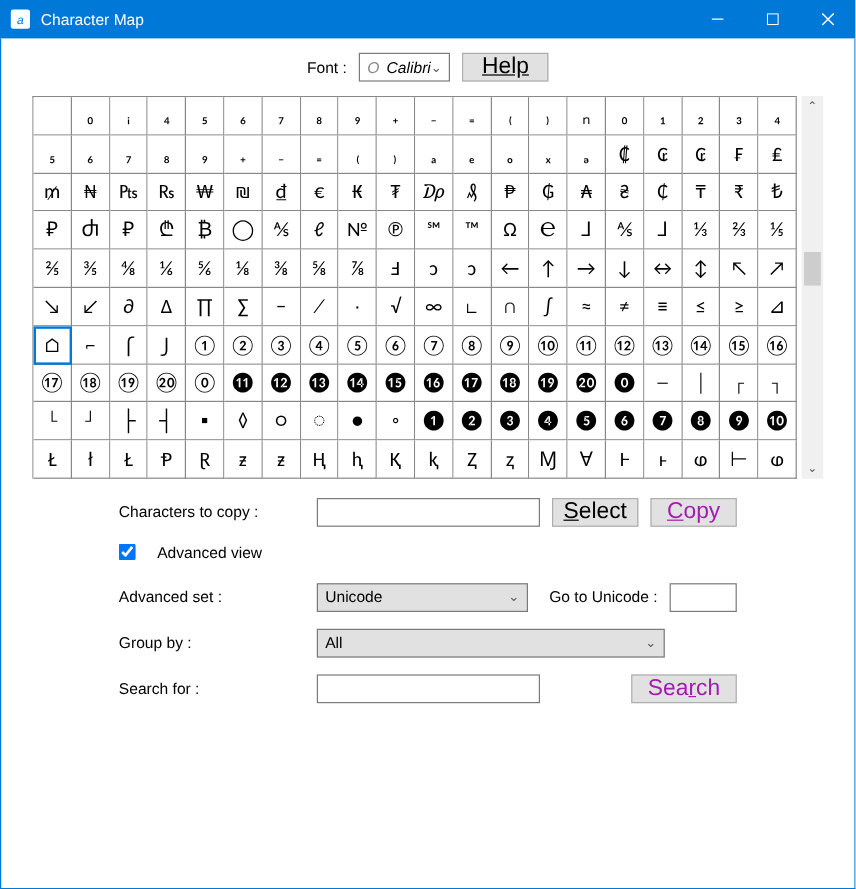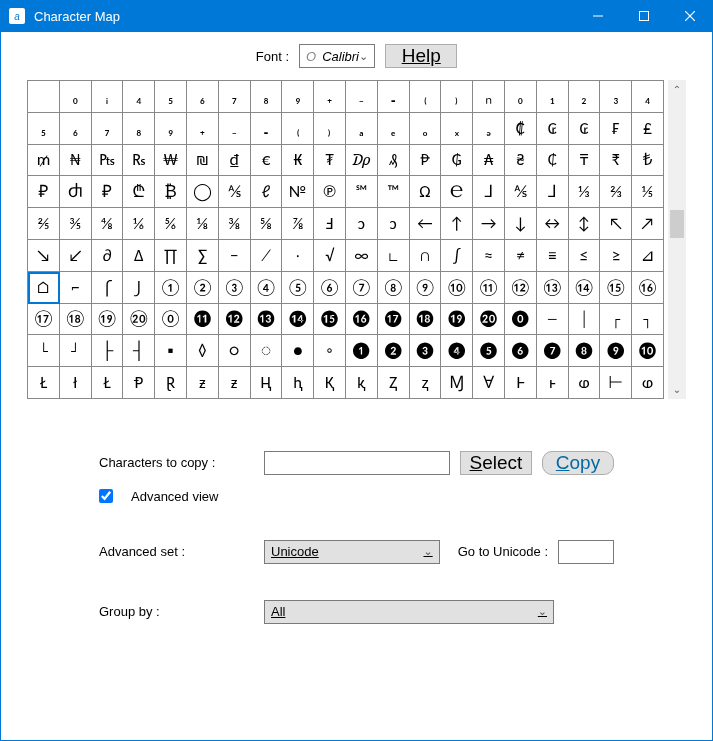--- a/index.html
+++ b/index.html
@@ -8,37 +8,37 @@
 .titlebar .icon { width: 18px; height: 18px; margin: 0 8px; display: inline-block; }
 .titlebar .icon svg { vertical-align: top; }
 .titlebar .title { flex: 1; }
 .titlebar .winbtn { width: 46px; height: 32px; display: flex; align-items: center; justify-content: center; }
 .content { border: 1px solid #0078d7; border-top: none; padding: 12px 14px 0 14px; height: 709px; display: flex; flex-direction: column; align-items: center; }
 .row { display: flex; align-items: center; gap: 10px; margin-bottom: 12px; }
 .lbl { font-size: 13px; }
 .fontselect { flex: 1; height: 24px; border: 1px solid #7a7a7a; display: flex; align-items: center; padding: 0 6px; font-size: 13px; font-style: italic; background: #fff; position: relative; }
 .fontselect .chev { margin-left: auto; font-style: normal; font-size: 11px; color: #555; }
 .btn { height: 24px; min-width: 72px; background: #e1e1e1; border: 1px solid #adadad; font-size: 19px; display: flex; align-items: center; justify-content: center; cursor: default; }
-.btn.disabled { color: #0369a1; border-radius: 10px; }
+.btn.disabled { color: #a21caf; }
 .btn .u { text-decoration: underline; }
 
 .gridwrap { display: flex; gap: 4px; margin-bottom: 16px; }
 .grid { display: grid; grid-template-columns: repeat(20, 31.8px); grid-auto-rows: 31.8px; border-top: 1px solid #888; border-left: 1px solid #888; }
 .cell { border-right: 1px solid #888; border-bottom: 1px solid #888; display: flex; align-items: center; justify-content: center; font-size: 17px; font-family: Calibri, sans-serif; background: #fff; cursor: default; line-height: 1; }
 .cell.sel { outline: 2px solid #0078d7; outline-offset: -2px; z-index: 1; }
 .scrollbar { width: 18px; background: #f0f0f0; display: flex; flex-direction: column; position: relative; }
 .sbtn { height: 18px; display: flex; align-items: center; justify-content: center; font-size: 10px; color: #606060; }
 .thumb { position: absolute; left: 2px; right: 2px; top: 130px; height: 28px; background: #cdcdcd; }
 
 .controls { font-size: 13px; }
-.controls .row { margin-bottom: 14px; margin-top: 36px; }
+.controls .row { margin-bottom: 14px; }
 .controls .lbl { width: 155px; }
 .txtbox { flex: 1; height: 24px; border: 1px solid #7a7a7a; background: #fff; font-size: 13px; padding: 0 4px; }
 .txtbox.sm { flex: none; width: 56px; }
-.selbox { flex: 1; max-width: 290px; height: 24px; border: 1px solid #7a7a7a; background: #e1e1e1; display: flex; align-items: center; padding: 0 6px; font-size: 13px; text-decoration: underline; }
+.selbox { flex: 1; max-width: 290px; height: 24px; border: 1px solid #7a7a7a; background: #e1e1e1; display: flex; align-items: center; padding: 0 6px; font-size: 13px; }
 .selbox .chev { margin-left: auto; font-size: 11px; color: #555; }
 .checkrow { display: flex; align-items: center; gap: 18px; margin-bottom: 18px; }
 .checkrow input { width: 14px; height: 14px; }
 .after { margin-left: 8px; }
 
 .statusbar { margin: auto -14px 0 -14px; border-top: 1px solid #ccc; padding: 6px 10px; font-size: 14px; background: #fff; font-family: Arial, sans-serif; }
 </style>
 </head>
 <body>
 
@@ -320,15 +320,23 @@
     </div>
 
     <div class="row">
       <span class="lbl">Group by :</span>
       <div class="selbox">
         <span>All</span>
         <span class="chev">⌄</span>
       </div>
     </div>
 
+    <div class="row">
+      <span class="lbl">Search for :</span>
+      <input class="txtbox" style="max-width: 290px;" value="">
+      <div style="flex:1"></div>
+      <div class="btn disabled" style="min-width:88px">
+          <span>Sea<span class="u">r</span>ch</span>
+        </div>
+    </div>
   </div>
 
 </div>
 
 </body></html>

